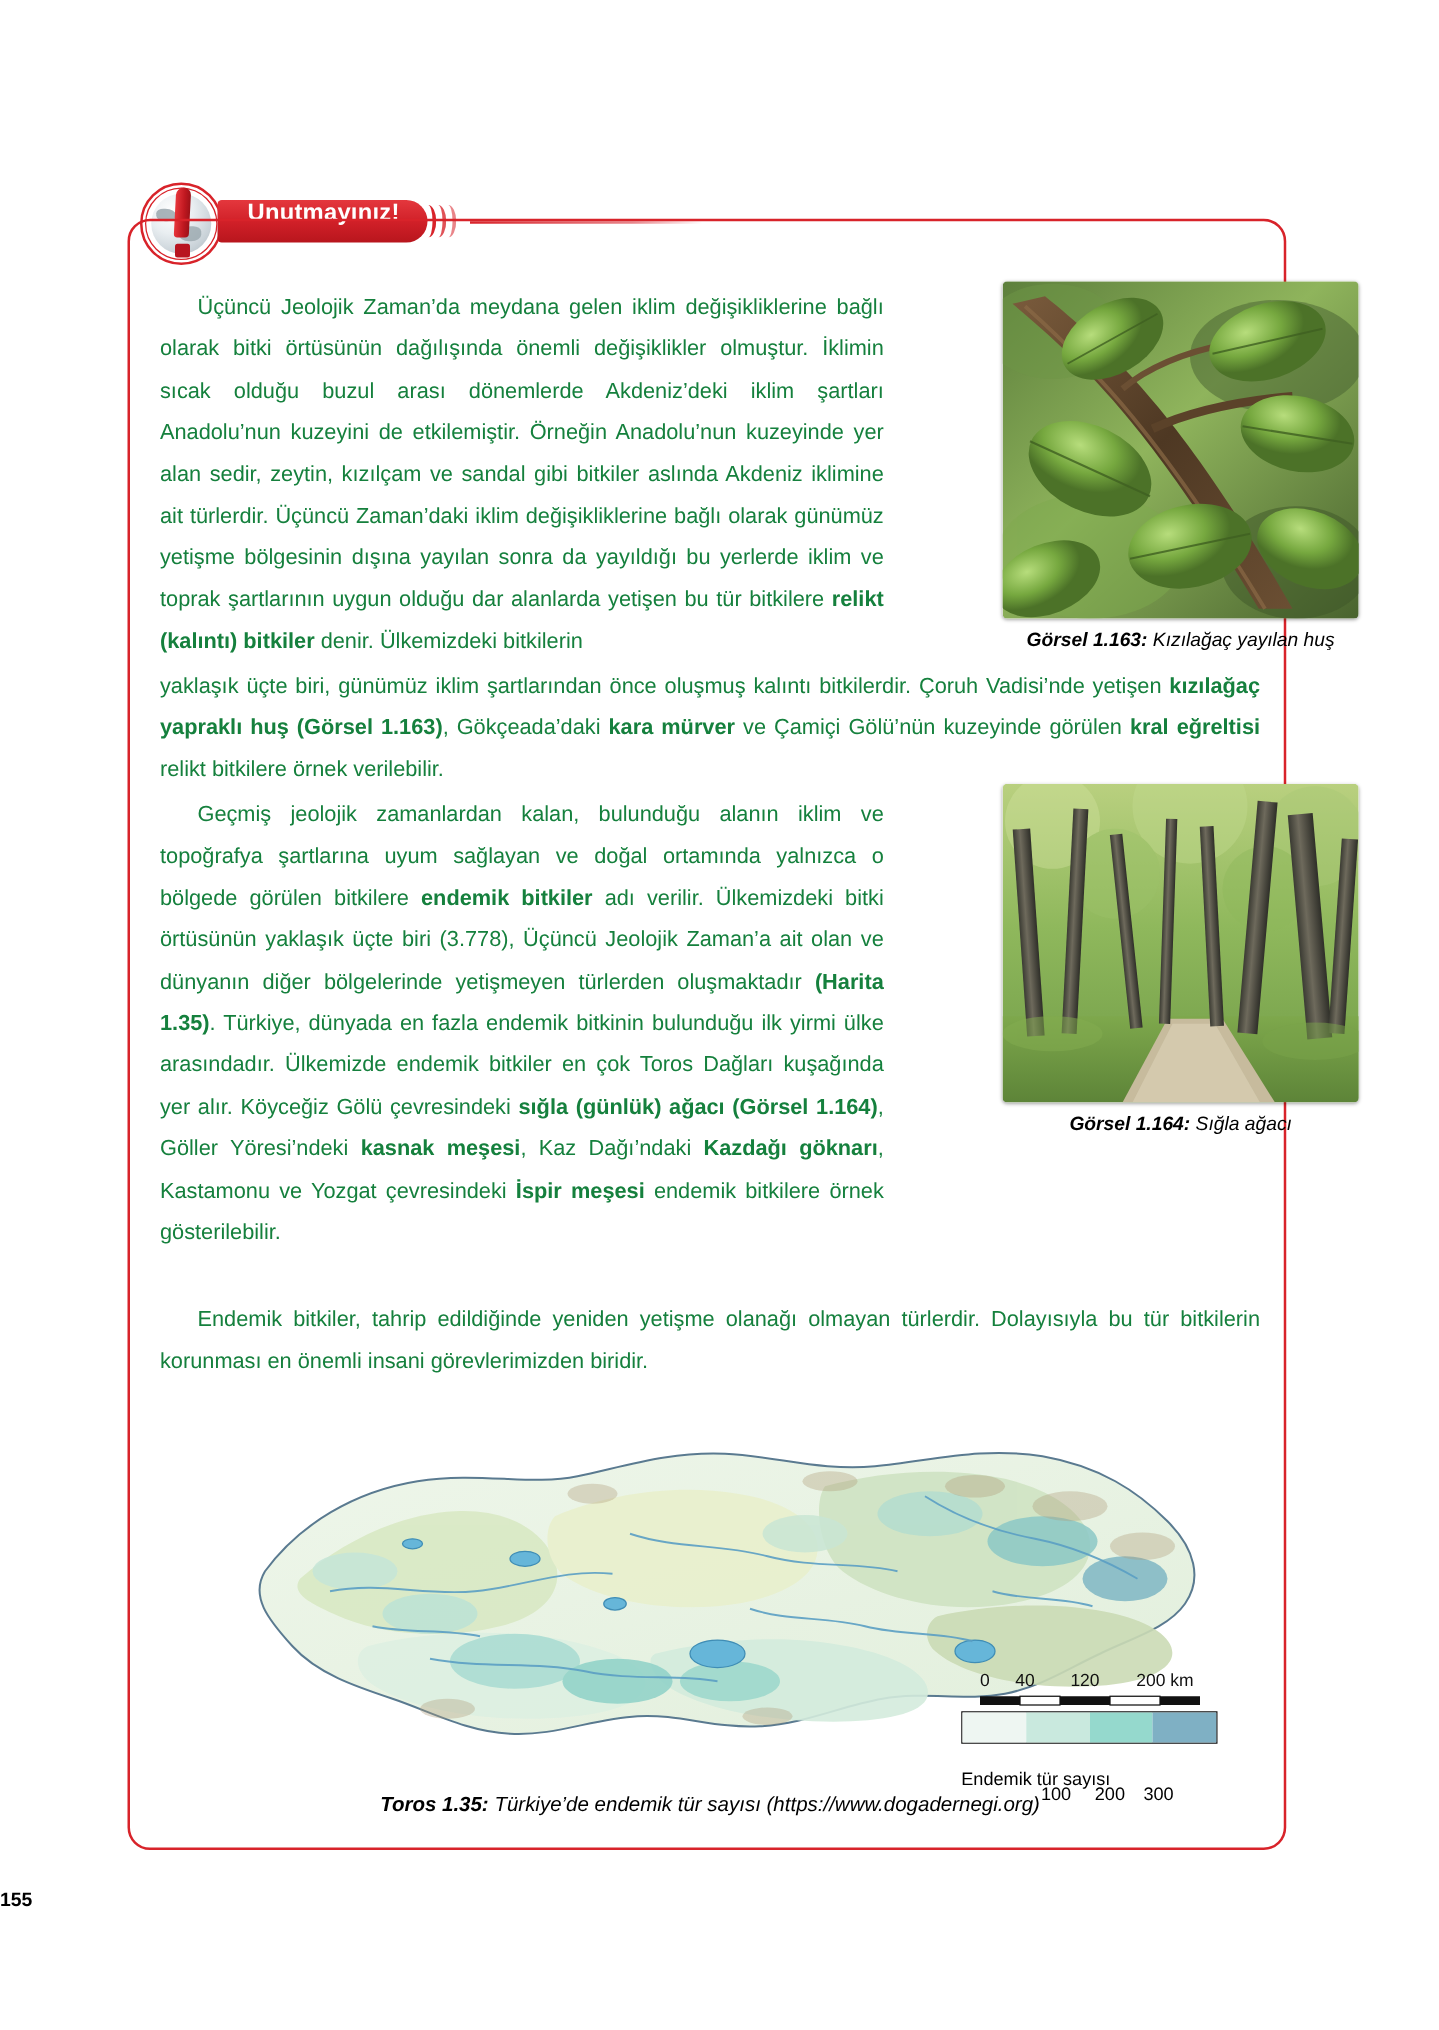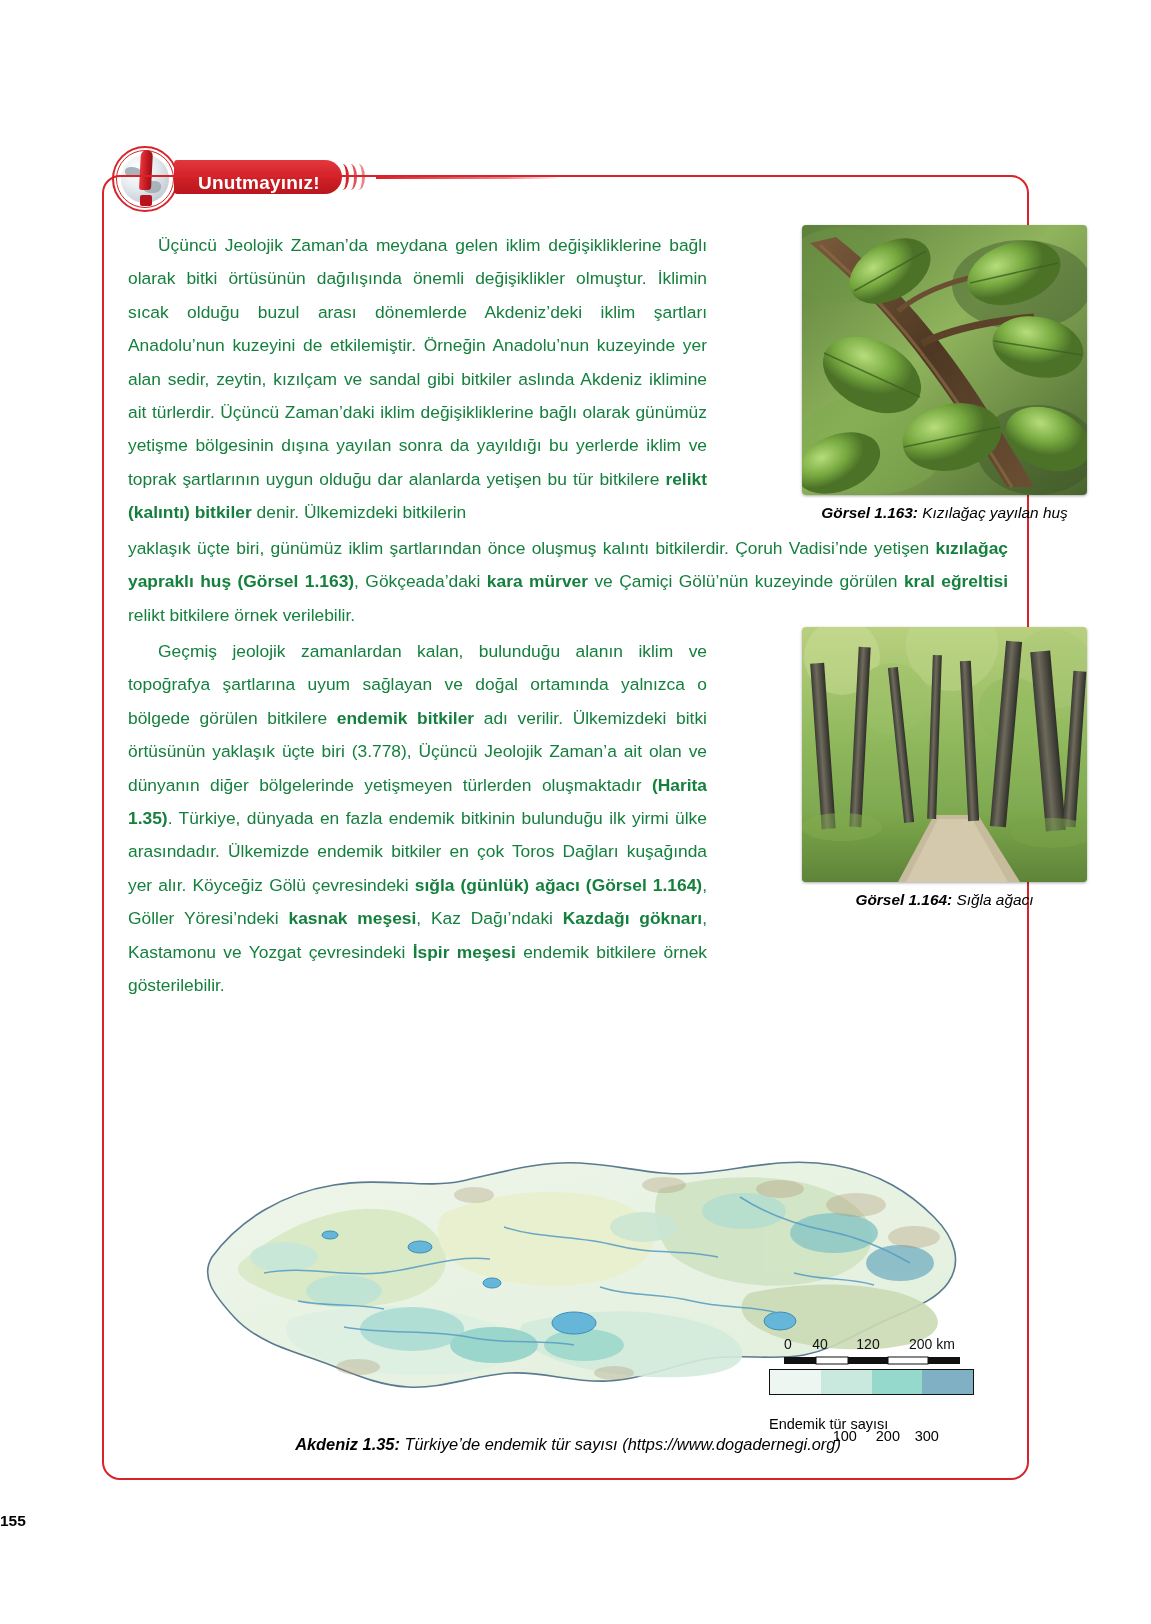--- a/index.html
+++ b/index.html
@@ -114,21 +114,21 @@
   }
   .banner-pill {
     position: absolute;
     left: 70px;
     top: 20px;
     height: 34px;
     padding: 0 22px 0 24px;
     background: linear-gradient(to bottom, #e4373d 0%, #cf1f27 55%, #b8161d 100%);
     border-radius: 4px 20px 20px 4px;
     display: flex;
-    align-items: flex-end;
+    align-items: flex-start;
   }
   .banner-pill span {
     color: #ffffff;
     font-size: 19px;
     font-weight: bold;
     letter-spacing: .2px;
     white-space: nowrap;
   }
   .banner-waves {
     position: absolute;
@@ -319,20 +319,21 @@
 
   <div class="content-frame">
     <div class="body-text">
 
       <p class="para p1"><span class="indent"></span><span>Üçüncü Jeolojik Zaman’da meydana gelen iklim değişikliklerine bağlı olarak bitki örtüsünün dağılışında önemli değişiklikler olmuştur. İklimin sıcak olduğu buzul arası dönemlerde Akdeniz’deki iklim şartları Anadolu’nun kuzeyini de etkilemiştir. Örneğin Anadolu’nun kuzeyinde yer alan sedir, zeytin, kızılçam ve sandal gibi bitkiler aslında Akdeniz iklimine ait türlerdir. Üçüncü Zaman’daki iklim değişikliklerine bağlı olarak günümüz yetişme bölgesinin dışına yayılan sonra da yayıldığı bu yerlerde iklim ve toprak şartlarının uygun olduğu dar alanlarda yetişen bu tür bitkilere </span><b>relikt (kalıntı) bitkiler</b><span> denir. Ülkemizdeki bitkilerin</span></p>
 
       <p class="para p1b"><span>yaklaşık üçte biri, günümüz iklim şartlarından önce oluşmuş kalıntı bitkilerdir. Çoruh Vadisi’nde yetişen </span><b>kızılağaç yapraklı huş (Görsel 1.163)</b><span>, Gökçeada’daki </span><b>kara mürver</b><span> ve Çamiçi Gölü’nün kuzeyinde görülen </span><b>kral eğreltisi</b><span> relikt bitkilere örnek verilebilir.</span></p>
 
       <p class="para p2"><span class="indent"></span><span>Geçmiş jeolojik zamanlardan kalan, bulunduğu alanın iklim ve topoğrafya şartlarına uyum sağlayan ve doğal ortamında yalnızca o bölgede görülen bitkilere </span><b>endemik bitkiler</b><span> adı verilir. Ülkemizdeki bitki örtüsünün yaklaşık üçte biri (3.778), Üçüncü Jeolojik Zaman’a ait olan ve dünyanın diğer bölgelerinde yetişmeyen türlerden oluşmaktadır </span><b>(Harita 1.35)</b><span>. Türkiye, dünyada en fazla endemik bitkinin bulunduğu ilk yirmi ülke arasındadır. Ülkemizde endemik bitkiler en çok Toros Dağları kuşağında yer alır. Köyceğiz Gölü çevresindeki </span><b>sığla (günlük) ağacı (Görsel 1.164)</b><span>, Göller Yöresi’ndeki </span><b>kasnak meşesi</b><span>, Kaz Dağı’ndaki </span><b>Kazdağı göknarı</b><span>, Kastamonu ve Yozgat çevresindeki </span><b>İspir meşesi</b><span> endemik bitkilere örnek gösterilebilir.</span></p>
 
+      <p class="para p3"><span class="indent"></span><span>Endemik bitkiler, tahrip edildiğinde yeniden yetişme olanağı olmayan türlerdir. Dolayısıyla bu tür bitkilerin korunması en önemli insani görevlerimizden biridir.</span></p>
 
       <div class="figure fig1">
         <div class="photo">
           <svg viewBox="0 0 285 270" width="285" height="270" preserveAspectRatio="none">
             <defs>
               <linearGradient id="bgleaf" x1="0" y1="0" x2="1" y2="1">
                 <stop offset="0%" stop-color="#5d7f3c"></stop>
                 <stop offset="45%" stop-color="#8fb45c"></stop>
                 <stop offset="100%" stop-color="#49632e"></stop>
               </linearGradient>
@@ -530,20 +531,20 @@
           </div>
           <div class="legend-labels">
             <span style="left:37%">100</span>
             <span style="left:58%">200</span>
             <span style="left:77%">300</span>
           </div>
           <div class="legend-title">Endemik tür sayısı</div>
         </div>
       </div>
 
-      <div class="map-caption"><b>Akdeniz 1.35:</b> <span>Türkiye’de endemik tür sayısı (https://www.dogadernegi.org)</span></div>
+      <div class="map-caption"><b>Toros 1.35:</b> <span>Türkiye’de endemik tür sayısı (https://www.dogadernegi.org)</span></div>
 
     </div>
   </div>
 
   <div class="page-number">155</div>
 
 </div>
 
 </body></html>

